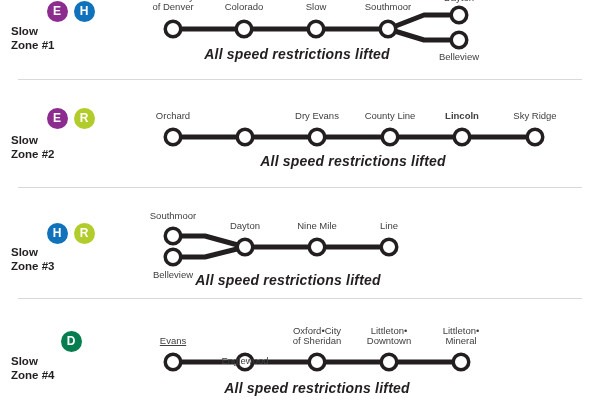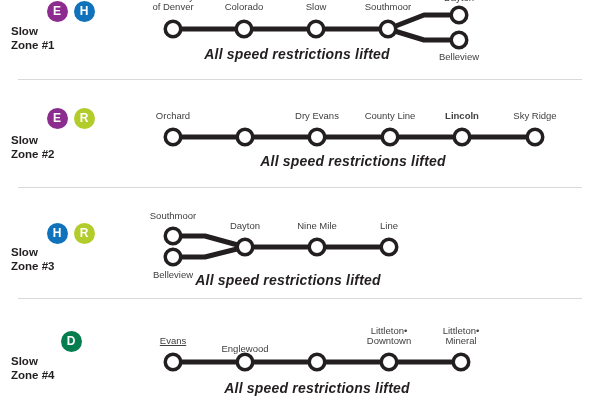--- a/index.html
+++ b/index.html
@@ -97,21 +97,23 @@
     <div class="station-label" style="left: 173px; top: 211px;">Southmoor</div>
     <div class="station-label" style="left: 173px; top: 270px;">Belleview</div>
     <div class="station-label" style="left: 245px; top: 221px;">Dayton</div>
     <div class="station-label" style="left: 317px; top: 221px;">Nine Mile</div>
     <div class="station-label" style="left: 389px; top: 221px;">Line</div>
     <div class="status-text" style="left: 288px; top: 272px;">All speed restrictions lifted</div>
     <div class="badge" style="left: 60.5px; top: 330.5px; background: rgb(6, 125, 78);">D</div>
     <div class="zone-title" style="top: 354px;">Slow
 Zone #4</div>
     <div class="station-label" style="left: 173px; top: 336px; text-decoration: underline;">Evans</div>
-    <div class="station-label" style="left: 245px; top: 344px; text-align: right;">Englewood</div>
+    <div class="station-label" style="left: 245px; top: 356px; text-align: right;">Englewood</div>
+    <div class="station-label" style="left: 317px; top: 326px;">Oxford•City
+of Sheridan</div>
     <div class="station-label" style="left: 389px; top: 326px;">Littleton•
 Downtown</div>
     <div class="station-label" style="left: 461px; top: 326px;">Littleton•
 Mineral</div>
     <div class="status-text" style="left: 317px; top: 380px;">All speed restrictions lifted</div>
     <div class="separator" style="top: 79px; background: rgb(217, 217, 217);"></div>
     <div class="separator" style="top: 187px; background: rgb(217, 217, 217);"></div>
     <div class="separator" style="top: 298px; background: rgb(217, 217, 217);"></div>
   </div>
 

